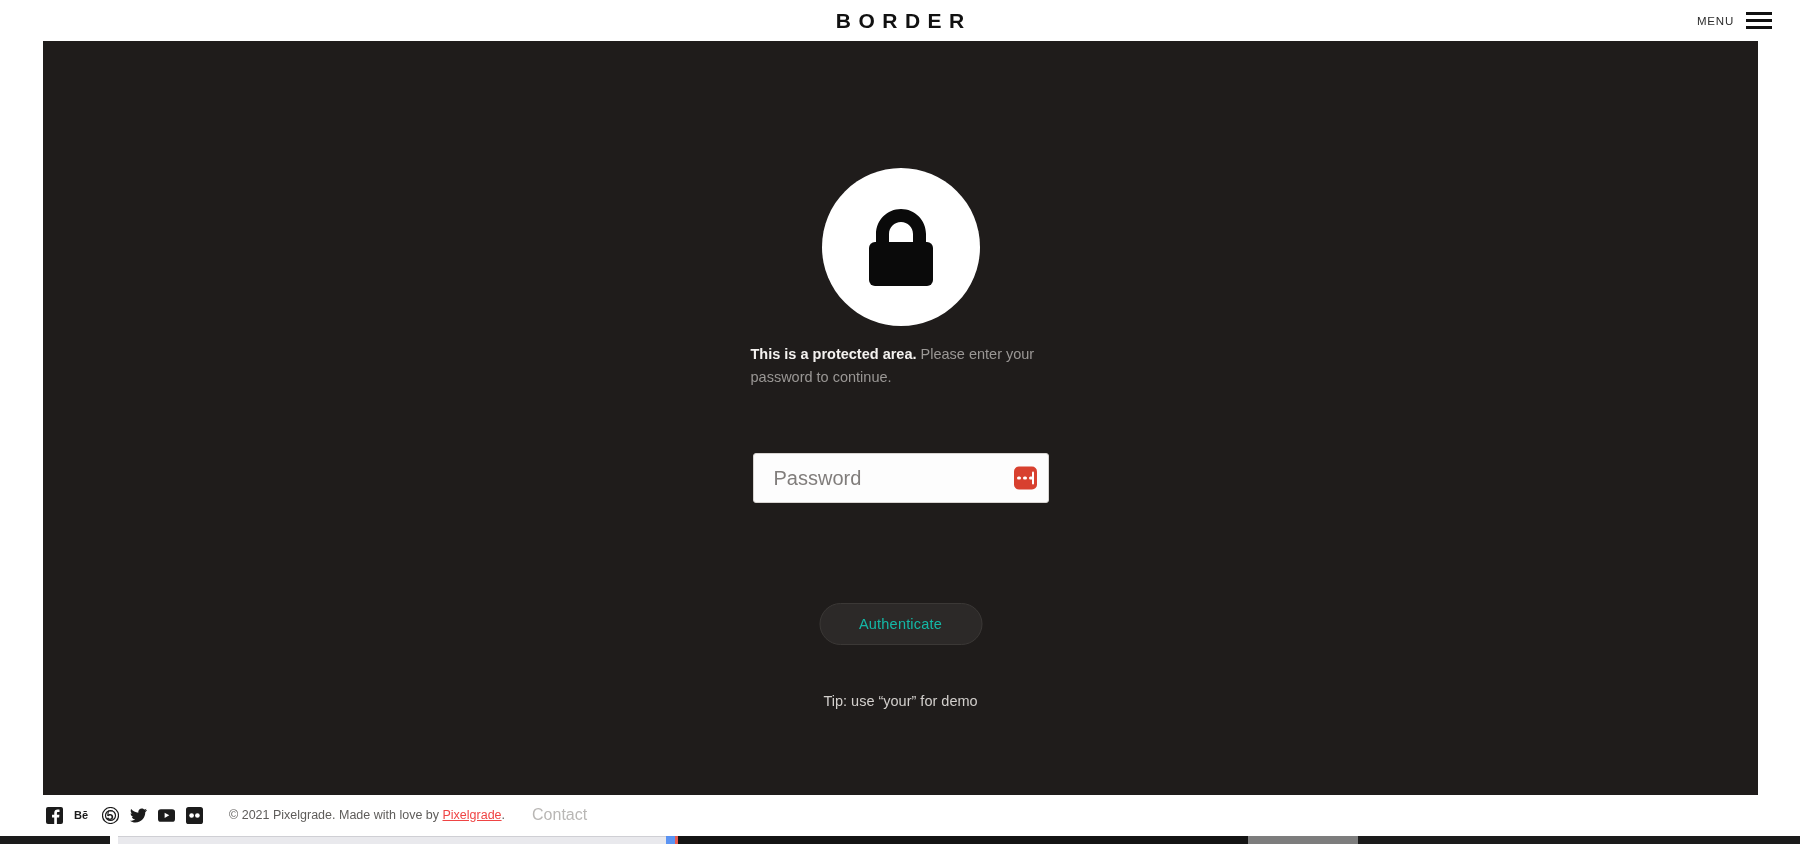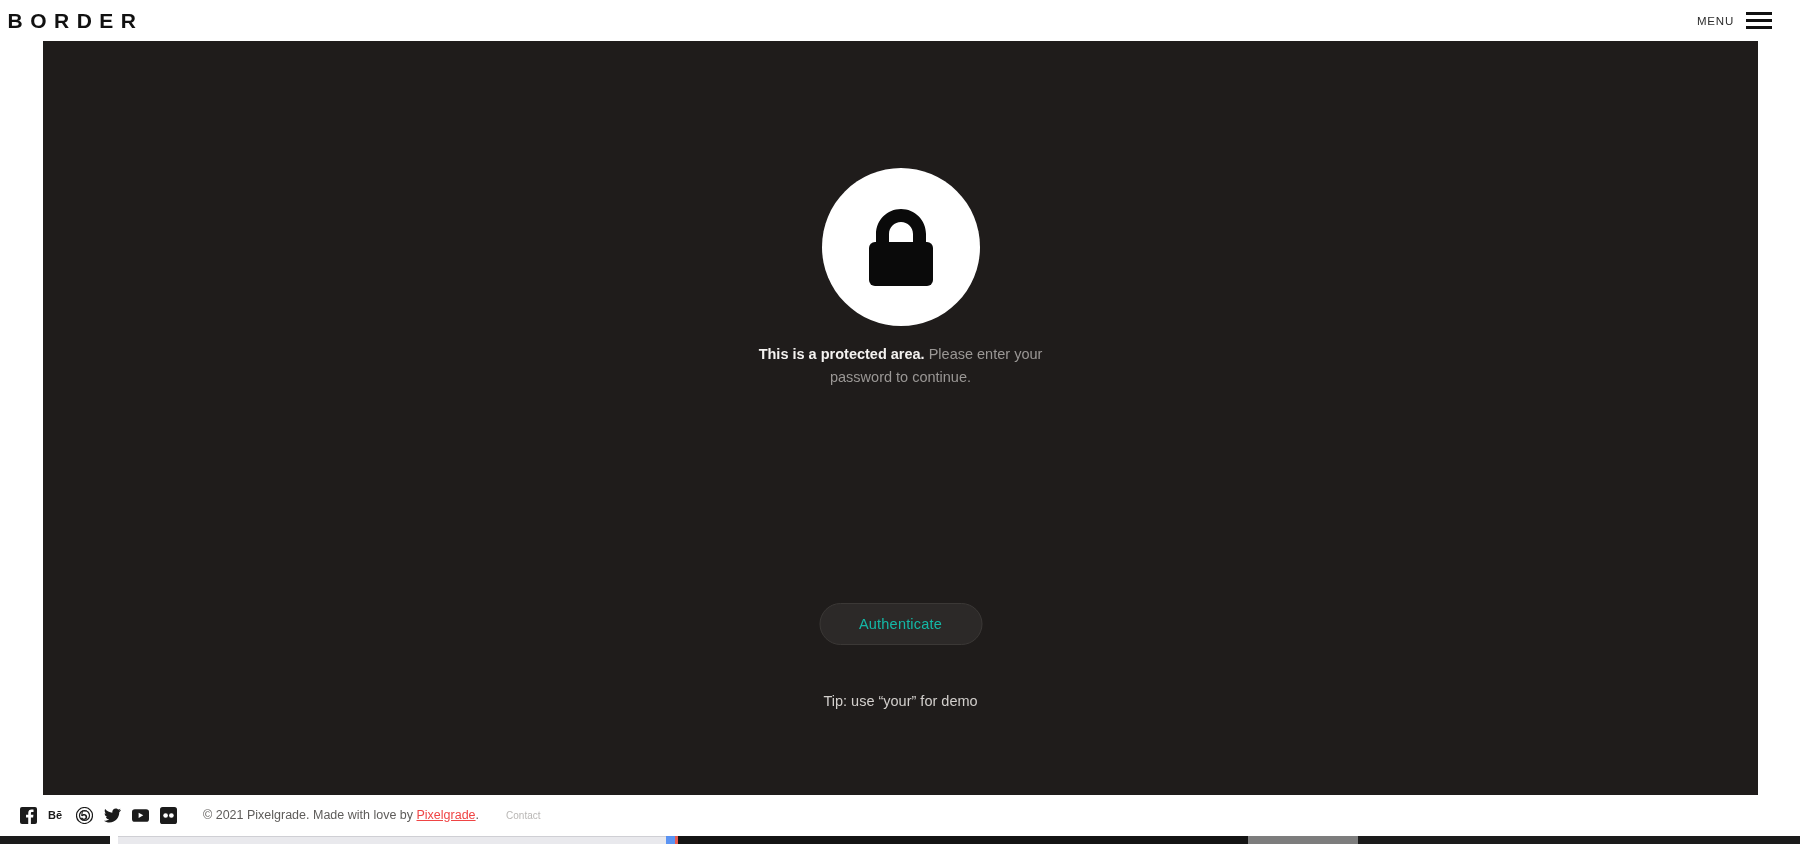--- a/index.html
+++ b/index.html
@@ -21,20 +21,21 @@
 
   
   .topbar {
     position: absolute;
     top: 0; left: 0;
     width: 1800px;
     height: 41px;
     background: #ffffff;
     display: flex;
     align-items: center;
+    justify-content: center;
   }
   .brand {
     font-family: "Liberation Sans", sans-serif;
     font-weight: 700;
     font-size: 21px;
     letter-spacing: 7.5px;
     color: #111111;
     text-indent: 7.5px;
     line-height: 1;
     user-select: none;
@@ -106,21 +107,20 @@
     justify-content: center;
   }
   .lock-svg { display: block; }
 
   .protected-msg {
     position: absolute;
     left: 50%;
     top: 302px;
     transform: translateX(-50%);
     width: 300px;
-    text-align: center;
     font-size: 14.5px;
     line-height: 22.5px;
     color: #9a9795;
   }
   .protected-msg b {
     color: #f4f2f0;
     font-weight: 700;
   }
 
   .pw-wrap {
@@ -209,21 +209,21 @@
   
   .footer {
     position: absolute;
     left: 0;
     top: 795px;
     width: 1800px;
     height: 40px;
     background: #ffffff;
     display: flex;
     align-items: center;
-    padding-left: 20px;
+    padding-left: 46px;
     gap: 0;
   }
   .socials {
     display: flex;
     align-items: center;
     gap: 11px;
   }
   .soc {
     display: flex;
     align-items: center;
@@ -240,21 +240,21 @@
     font-size: 12.5px;
     color: #5e5c5a;
     white-space: nowrap;
   }
   .copyright a {
     color: #ef4444;
     text-decoration: underline;
   }
   .contact-link {
     margin-left: 27px;
-    font-size: 10px;
+    font-size: 16px;
     color: #b9b7b5;
     text-decoration: none;
     cursor: pointer;
   }
 
   
   .os-strip {
     position: absolute;
     left: 0;
     top: 836px;
@@ -304,20 +304,29 @@
         <svg class="lock-svg" width="74" height="84" viewBox="0 0 74 84" aria-hidden="true">
           <path d="M37 4c-13.8 0-25 11.2-25 25v12h13V29c0-6.6 5.4-12 12-12s12 5.4 12 12v12h13V29C62 15.2 50.8 4 37 4z" fill="#0a0a0a"></path>
           <rect x="5" y="37" width="64" height="44" rx="6" fill="#0a0a0a"></rect>
         </svg>
       </div>
 
       <div class="protected-msg">
         <b>This is a protected area.</b><span> Please enter your password to continue.</span>
       </div>
 
+      <div class="pw-wrap">
+        <input class="pw-field" type="password" placeholder="Password" style="">
+        <span class="pw-mgr-icon">
+          <i></i>
+            <i></i>
+            <i></i>
+          <span class="caret"></span>
+        </span>
+      </div>
 
       <button class="auth-btn">Authenticate</button>
 
       <div class="tip">Tip: use “your” for demo</div>
 
     </div>
   </div>
 
   <div class="footer">
 

